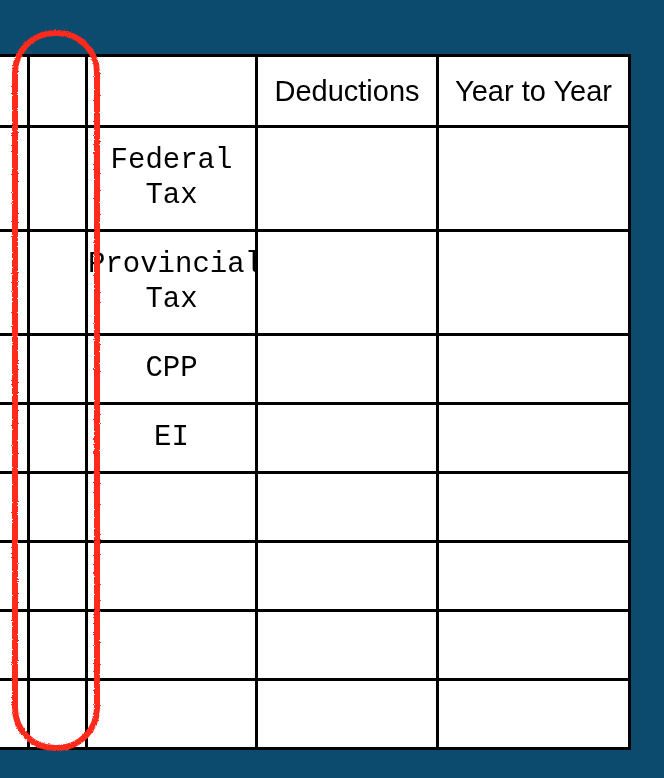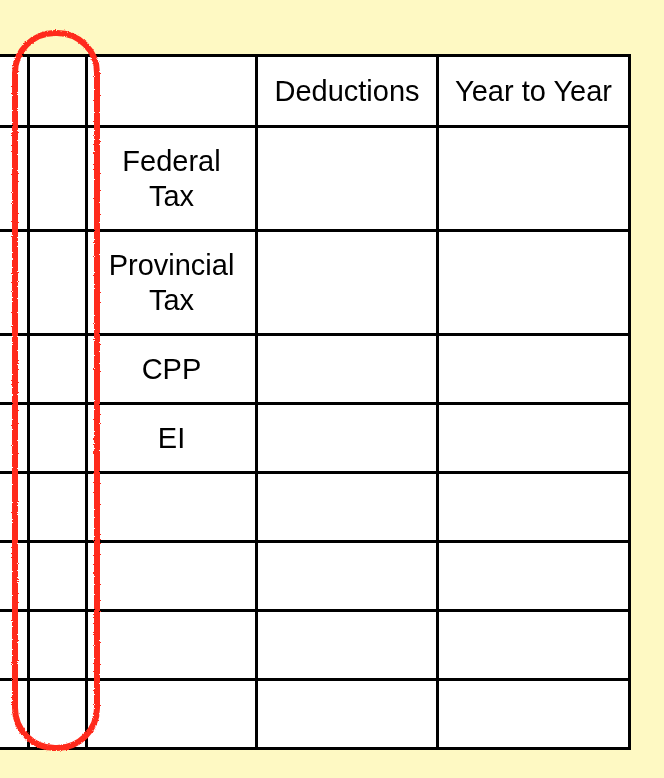--- a/index.html
+++ b/index.html
@@ -9,21 +9,21 @@
   }
   body {
     font-family: "Liberation Sans", sans-serif;
     -webkit-font-smoothing: antialiased;
   }
 
   #screen {
     position: relative;
     width: 664px;
     height: 778px;
-    background: #fef9c3;
+    background: #0c4a6e;
     overflow: hidden;
   }
 
   
   #table-wrap {
     position: absolute;
     left: -46px;   
     top: 54px;
     width: 674px;  
     height: 666px; 
@@ -59,21 +59,21 @@
   col.c-ded     { width: 181px; }
   col.c-ytd     { width: 192px; }
 
   
   tr.head td { height: 68px; }
 
   
   tr.r-tall td { height: 101px; }
   tr.r-std  td { height: 66px; }
 
-  .cell-desc { font-size: 29px; }
+  .cell-desc { font-size: 29px; font-family: Liberation Mono, monospace; }
 
   
   #annotation {
     position: absolute;
     left: 10px;
     top: 28px;
     width: 92px;
     height: 725px;
     pointer-events: none;
   }

